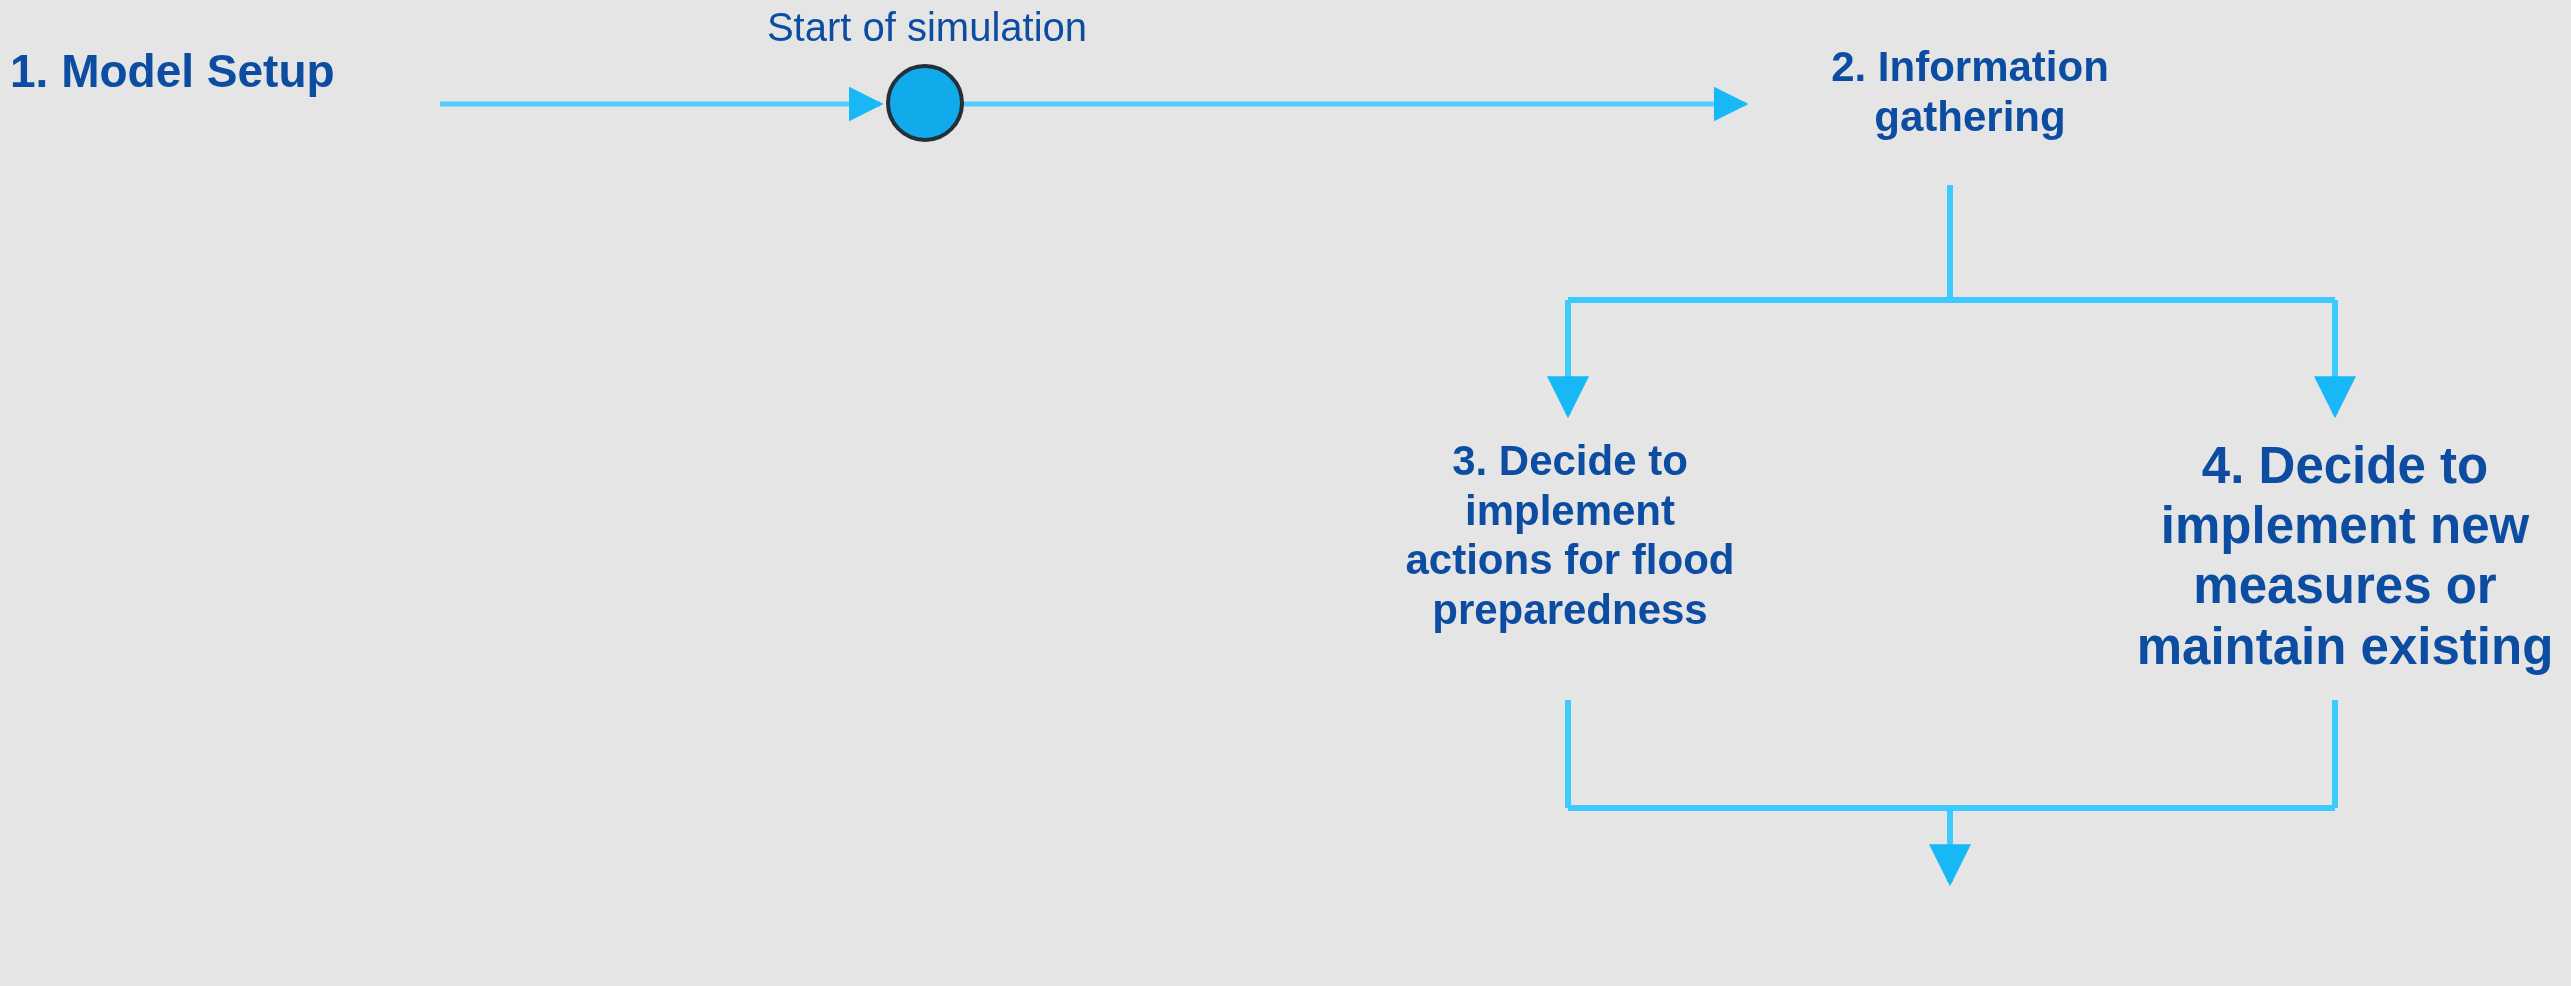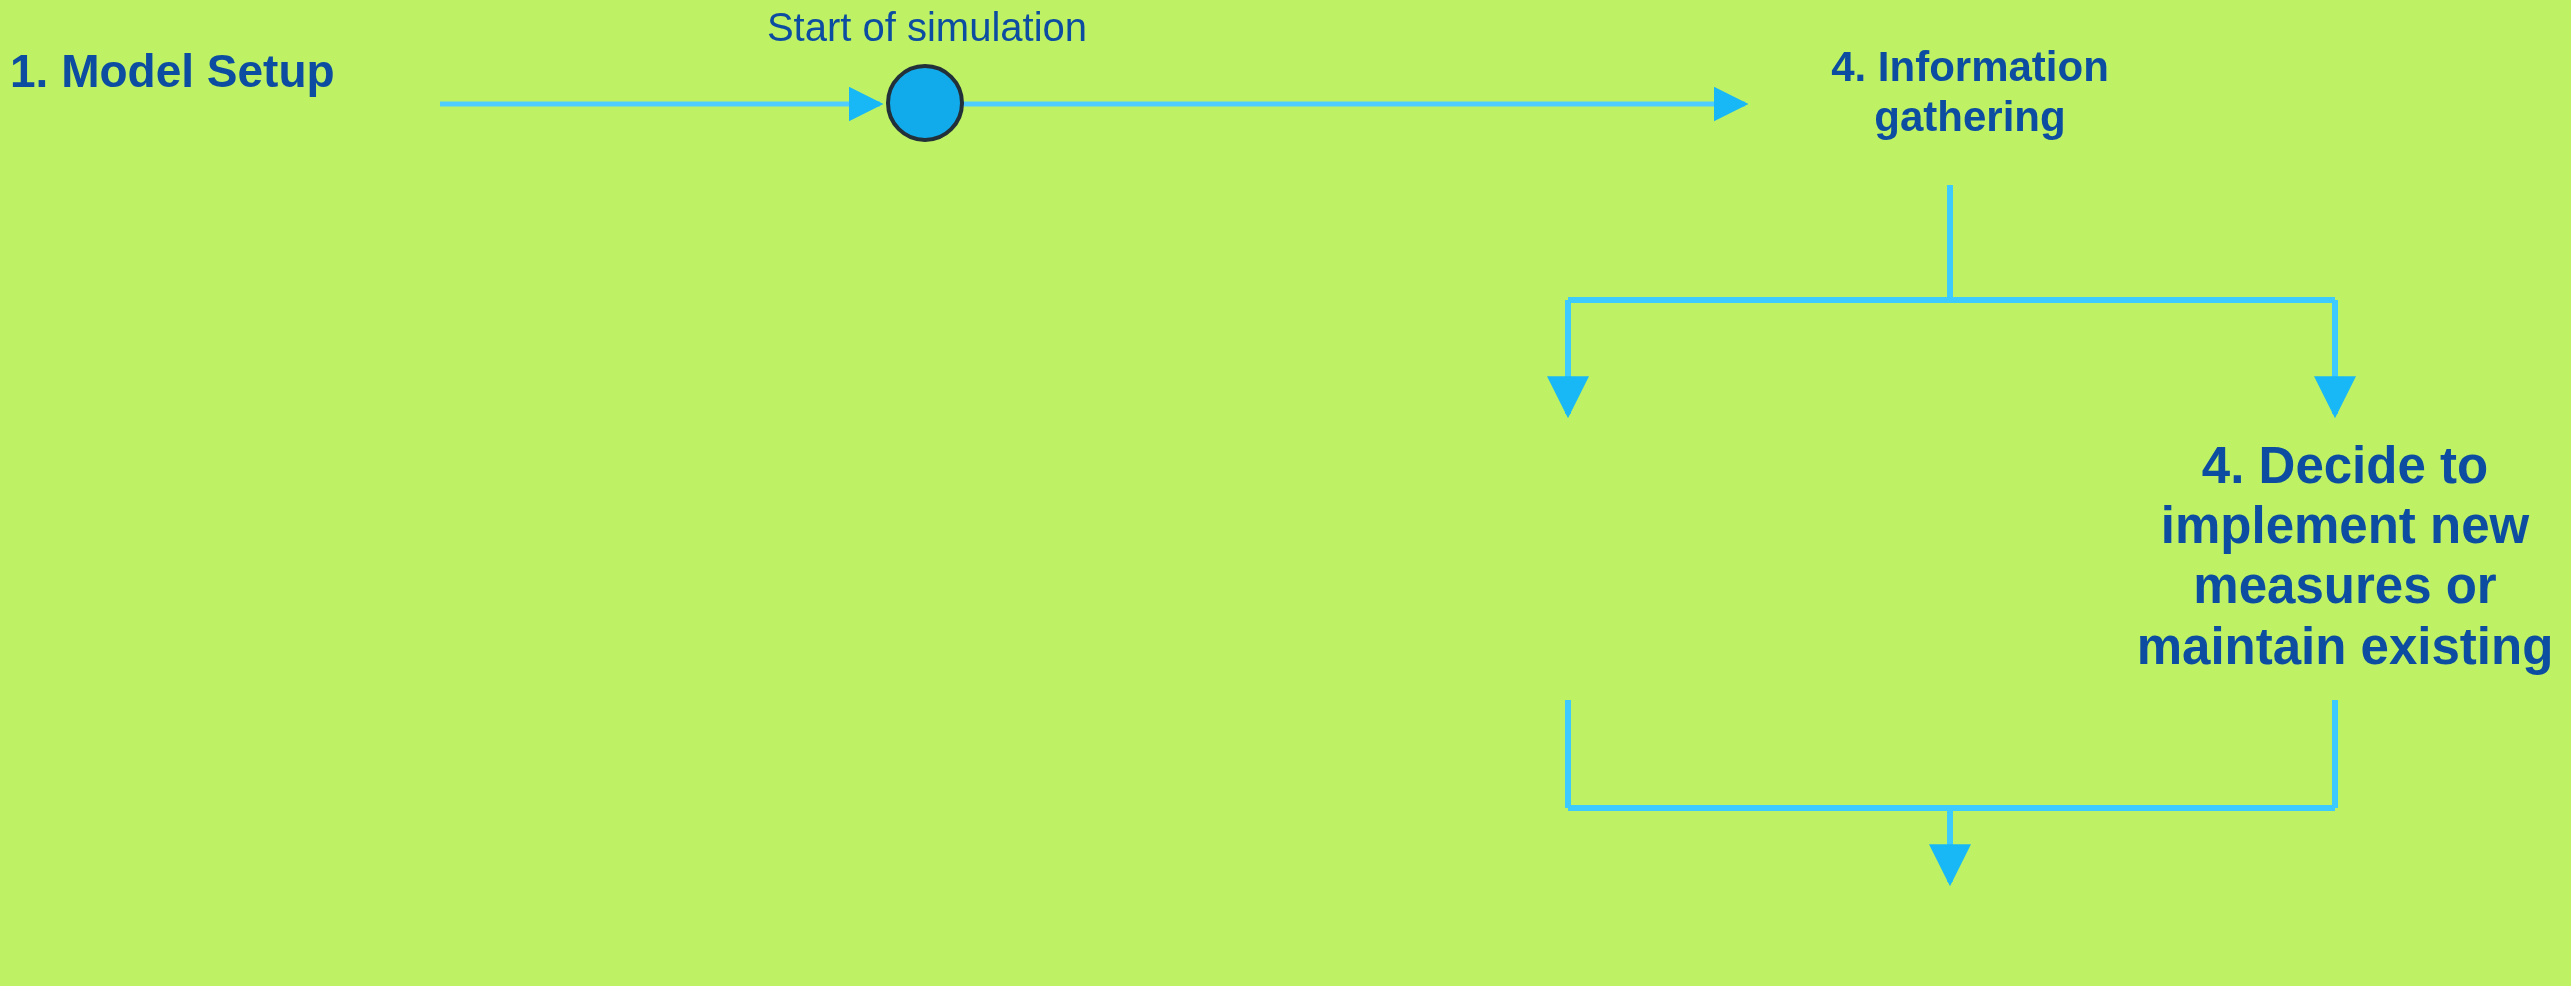--- a/index.html
+++ b/index.html
@@ -7,21 +7,21 @@
     padding: 0;
     background: #ffffff;
   }
   body {
     font-family: "Liberation Sans", sans-serif;
   }
   #canvas {
     position: relative;
     width: 2571px;
     height: 986px;
-    background: #bef264;
+    background: #e5e5e5;
     overflow: hidden;
   }
   .flow-svg {
     position: absolute;
     left: 0;
     top: 0;
     width: 2571px;
     height: 986px;
     pointer-events: none;
   }
@@ -135,23 +135,27 @@
     <line x1="1950" y1="808" x2="1950" y2="882" stroke="#3dcaff" stroke-width="6" marker-end="url(#arrow-down)"></line>
   </svg>
 
   <div class="node node-1">1. Model Setup</div>
 
   <div class="start-label">Start of simulation</div>
 
   <div class="start-circle"></div>
 
 
-  <div class="node node-2">4. Information
+  <div class="node node-2">2. Information
 gathering</div>
 
+  <div class="node node-3">3. Decide to
+implement
+actions for flood
+preparedness</div>
 
   <div class="node node-4">4. Decide to
 implement new
 measures or
 maintain existing</div>
 
 
 </div>
 
 </body></html>

